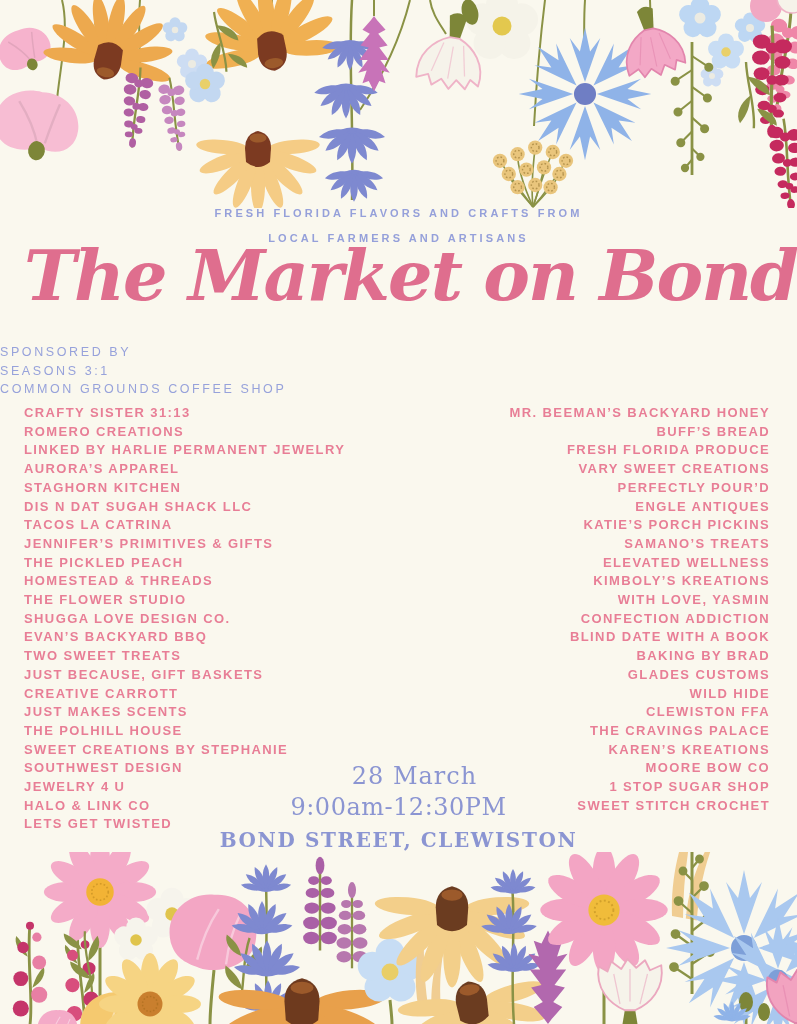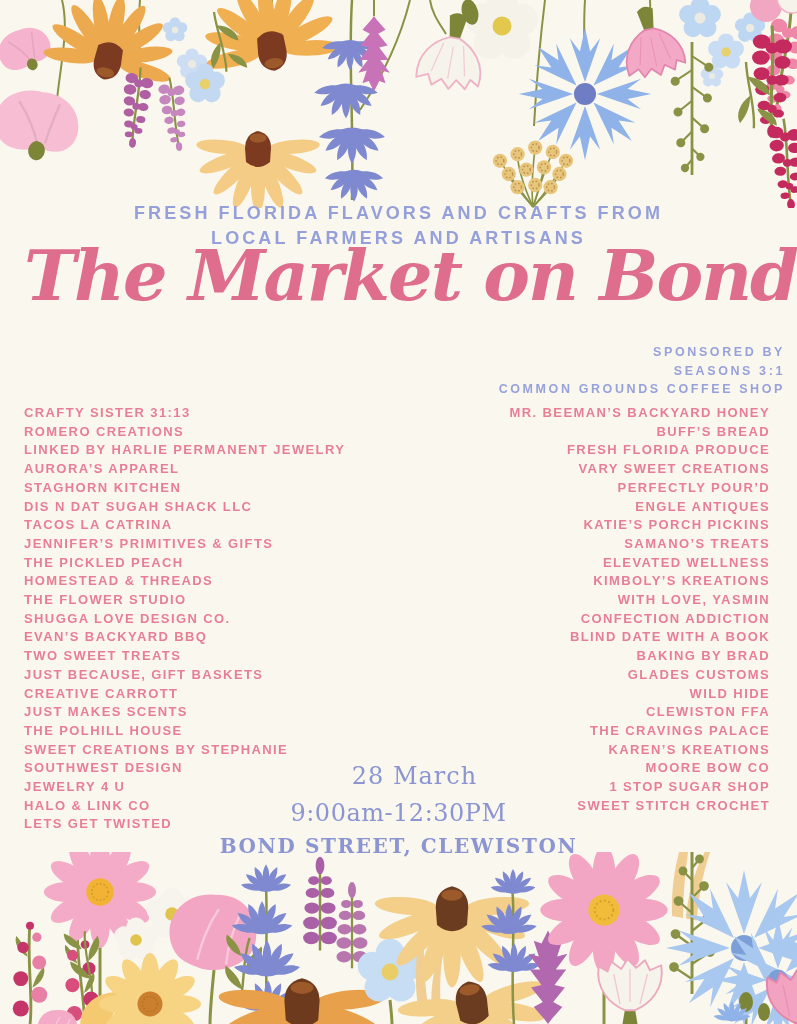--- a/index.html
+++ b/index.html
@@ -3,34 +3,34 @@
 <meta charset="utf-8">
 <style>
   html,body{margin:0;padding:0;background:#e8e6de;}
   .poster{position:relative;width:797px;height:1024px;background:#faf8ee;overflow:hidden;
           font-family:"Liberation Sans",sans-serif;}
   svg.border{position:absolute;left:0;z-index:1;}
   svg.border.top{top:0;}
   svg.border.bottom{bottom:0;}
   .content{position:absolute;inset:0;z-index:2;}
   .tagline{position:absolute;top:201px;left:0;right:0;text-align:center;
-           color:#95a0da;font-size:18px;font-weight:600;letter-spacing:3.1px;line-height:25px;}
+           color:#95a0da;font-size:11px;font-weight:600;letter-spacing:3.1px;line-height:25px;}
   .title{position:absolute;top:236px;left:0;right:0;margin:0;text-align:right;
          font-family:"DejaVu Serif",serif;font-style:italic;font-weight:700;
          font-size:70px;letter-spacing:-2px;color:#df6e8e;line-height:1.15;}
-  .sponsored{position:absolute;top:343px;left:0;right:12px;text-align:right;
-             color:#97a2db;font-size:12.5px;font-weight:700;letter-spacing:2.6px;line-height:18.5px;}
+  .sponsored{position:absolute;top:343px;left:0;right:4px;text-align:left;
+             color:#97a2db;font-size:12.5px;font-weight:400;letter-spacing:2.6px;line-height:18.5px;}
   .vendor-col{position:absolute;top:404px;font-size:13px;font-weight:700;
               letter-spacing:1.4px;color:#e87e96;line-height:18.7px;white-space:nowrap;}
   .vendor-col.left{left:24px;text-align:left;}
   .vendor-col.right{right:27px;text-align:right;}
   .event{position:absolute;top:762px;left:0;right:0;text-align:center;
          color:#8b95d2;font-family:"DejaVu Serif",serif;}
   .event .date{font-size:24px;letter-spacing:1px;padding-left:32px;}
-  .event .time{font-size:24px;margin-top:9px;letter-spacing:0.5px;}
+  .event .time{font-size:24px;margin-top:3px;letter-spacing:0.5px;}
   .event .loc{font-size:20px;margin-top:7px;letter-spacing:1.6px;font-weight:700;text-align:center;}
   .tbtn circle:first-child{fill:#e9c57c;}
   .tbtn circle:last-child{fill:none;stroke:#b5944e;stroke-width:1.3;stroke-dasharray:1.5 1.8;}
 </style>
 </head>
 <body>
 
 <div class="poster">
 
   <svg class="border top" width="797" height="208" viewBox="0 0 797 208">

